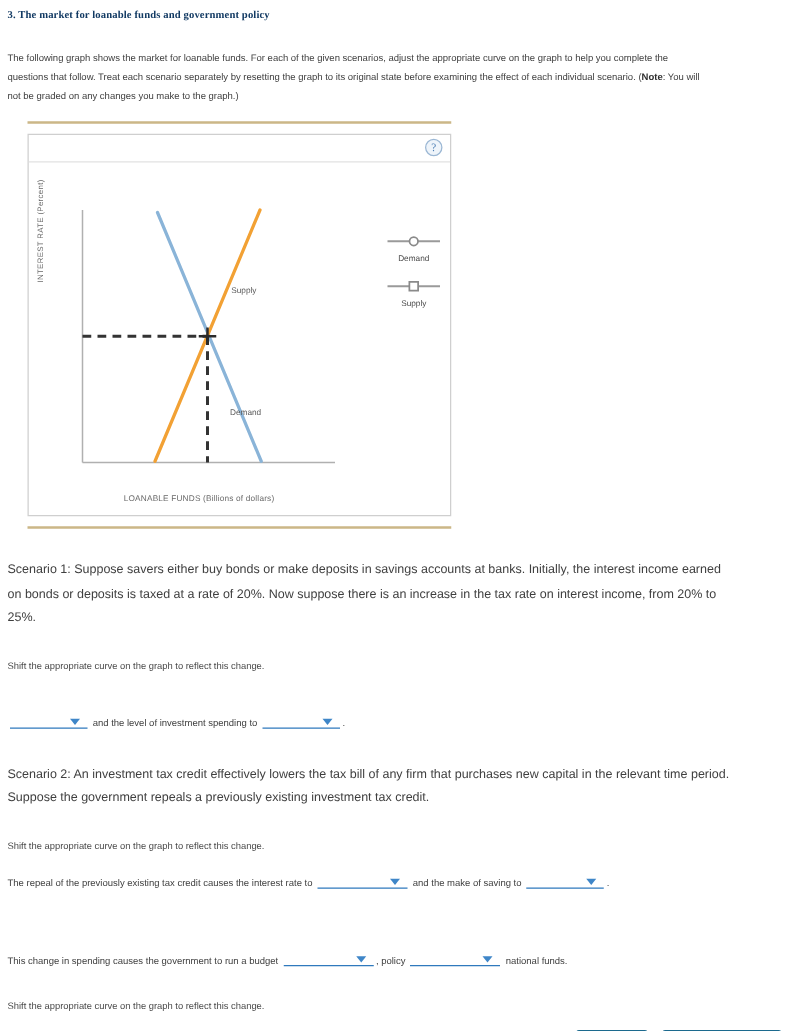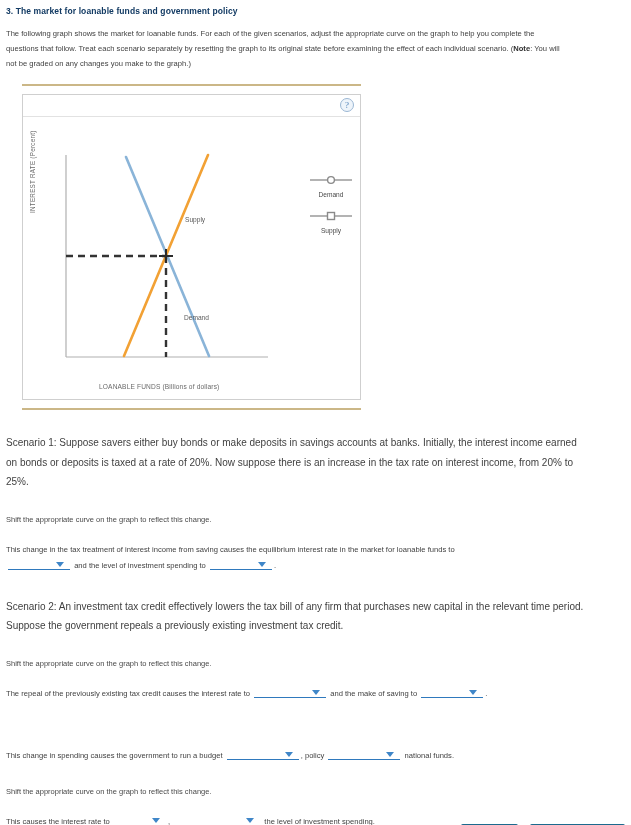--- a/index.html
+++ b/index.html
@@ -12,24 +12,25 @@
     overflow: hidden;
   }
   .page { position: relative; width: 631px; height: 825px; padding: 0 4px; }
 
   .q-title {
     font-size: 8.5px;
     font-weight: bold;
     color: #123a63;
     margin: 6px 0 0 2px;
     letter-spacing: .1px;
+    font-family: Liberation Serif, serif;
   }
 
   .intro {
-    margin: 11px 2px 0 2px;
+    margin: 24px 2px 0 2px;
     font-size: 7.6px;
     line-height: 1.95;
     color: #3f3f3f;
     max-width: 560px;
   }
   .intro b { color: #2f2f2f; }
 
   .rule {
     height: 2px;
     background: #cbb787;
@@ -207,21 +208,21 @@
   </div>
 
   <div class="rule bottom"></div>
 
   <div class="sp-2"></div>
 
   <div class="scen">Scenario 1: Suppose savers either buy bonds or make deposits in savings accounts at banks. Initially, the interest income earned on bonds or deposits is taxed at a rate of 20%. Now suppose there is an increase in the tax rate on interest income, from 20% to 25%.</div>
   <div class="sp-2"></div>
   <div class="shift-note">Shift the appropriate curve on the graph to reflect this change.</div>
   <div class="sp-1"></div>
-  <div class="qline"><span>This change in the tax treatment of interest income from saving causes the equilibrium interest rate in the market for loanable funds to</span><br>
+  <div class="qline"><br>
     <span class="dd w-md"></span>
     <span>and the level of investment spending to</span>
     <span class="dd w-md"></span><span>.</span>
   </div>
 
   <div class="sp-2"></div>
 
   <div class="scen">Scenario 2: An investment tax credit effectively lowers the tax bill of any firm that purchases new capital in the relevant time period. Suppose the government repeals a previously existing investment tax credit.</div>
   <div class="sp-2"></div>
   <div class="shift-note">Shift the appropriate curve on the graph to reflect this change.</div>

